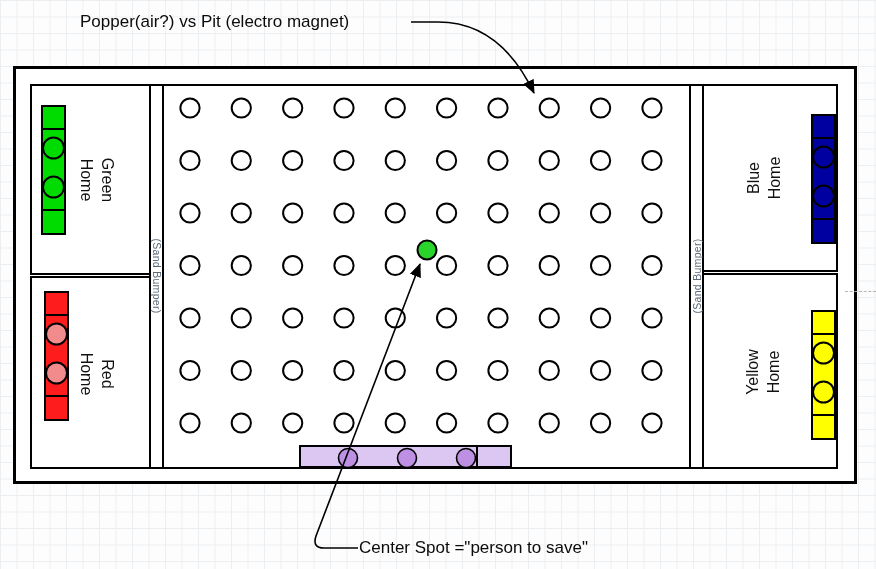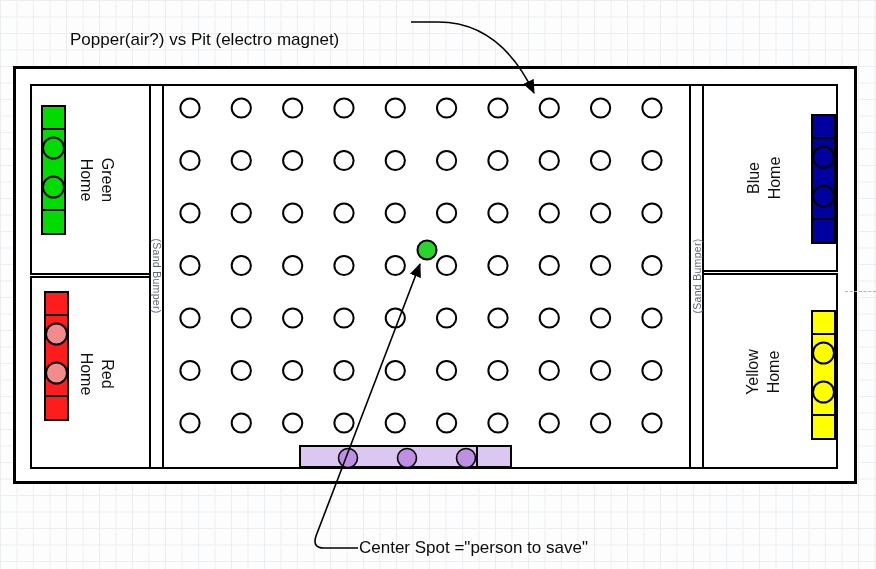--- a/index.html
+++ b/index.html
@@ -7,21 +7,21 @@
   .stage{
     position:relative;width:876px;height:569px;overflow:hidden;
     background-color:#fdfdfd;
     background-image:
       linear-gradient(#eceff1 1px, transparent 1px),
       linear-gradient(90deg, #eceff1 1px, transparent 1px);
     background-size:16.5px 16.5px;
   }
   svg{position:absolute;left:0;top:0;}
   .label{position:absolute;color:#0b0b0b;white-space:nowrap;}
-  .title-label{left:70px;top:12px;font-size:17px;margin-top:18px;}
+  .title-label{left:80px;top:12px;font-size:17px;}
   .caption-label{left:359px;top:538px;font-size:17px;}
   .home-label{
     position:absolute;width:90px;height:42px;text-align:center;
     font-size:16px;line-height:21px;color:#111;
   }
   .rot-cw{transform:rotate(90deg);}
   .rot-ccw{transform:rotate(-90deg);}
   .home-green{left:52px;top:159px;}
   .home-red{left:52px;top:353px;}
   .home-blue{left:719px;top:157px;}

